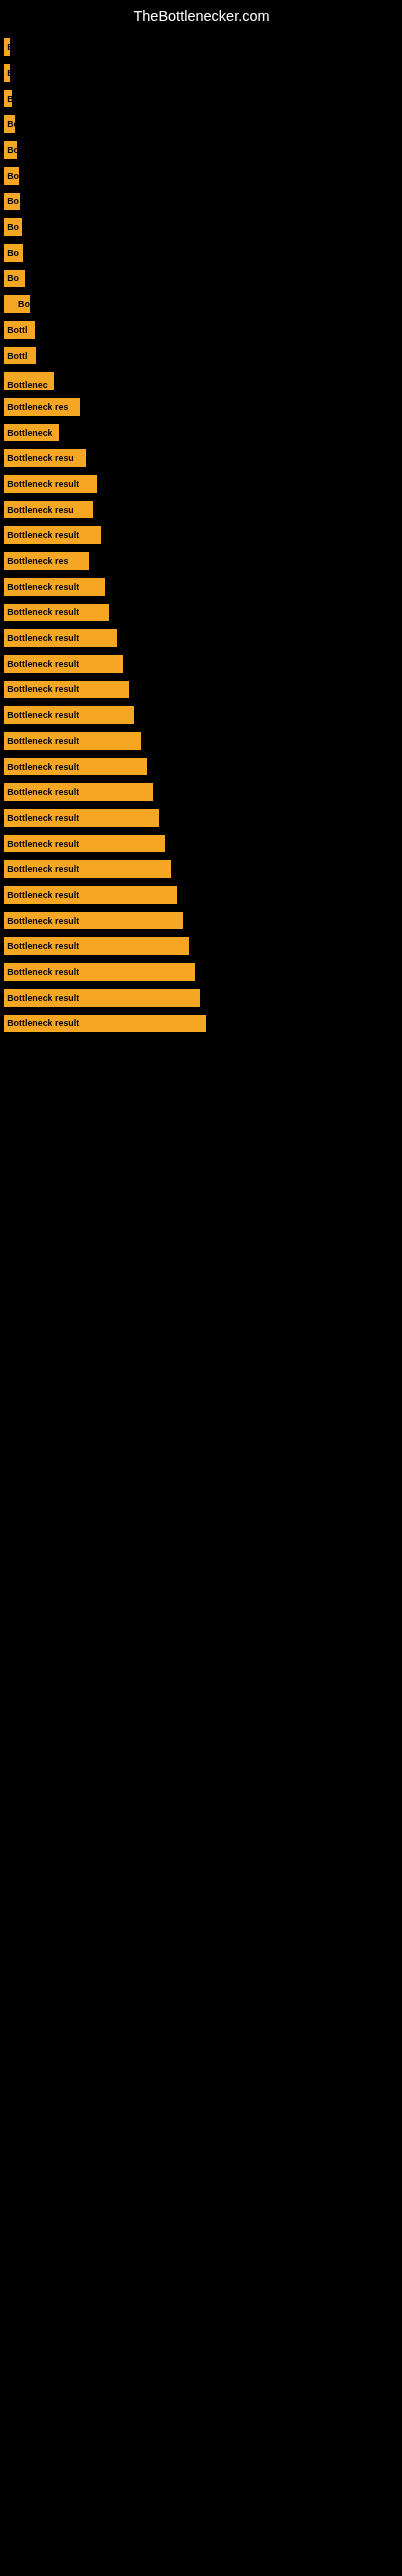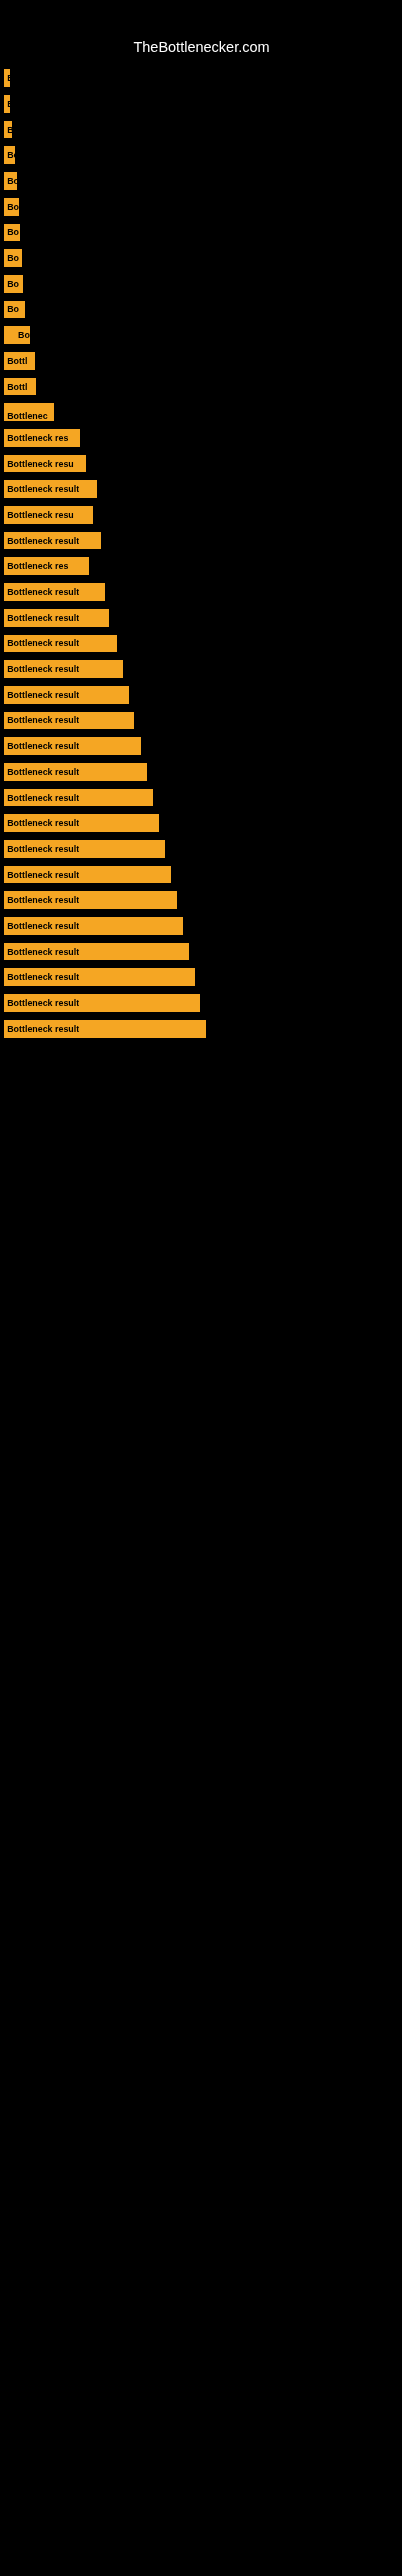--- a/index.html
+++ b/index.html
@@ -15,21 +15,20 @@
       font-family: Arial, sans-serif;
       position: relative;
     }
 
     .site-title {
       color: #fff;
       font-size: 14.5px;
       text-align: center;
       padding: 8px 0 4px 0;
       font-weight: normal;
-      margin-top: 31px;
     }
 
     .bars-container {
       padding: 8px 8px 8px 4px;
       display: flex;
       flex-direction: column;
       gap: 0px;
     }
 
     .bar-row {
@@ -131,20 +130,25 @@
       <div class="bar" style="width: 50px; align-items: flex-end;">
         <span class="bar-label">Bottlenec</span>
       </div>
     </div>
     <div class="bar-row">
       <div class="bar" style="width: 76px;">
         <span class="bar-label">Bottleneck res</span>
       </div>
     </div>
     <div class="bar-row">
+      <div class="bar" style="width: 55px;">
+        <span class="bar-label">Bottleneck</span>
+      </div>
+    </div>
+    <div class="bar-row">
       <div class="bar" style="width: 82px;">
         <span class="bar-label">Bottleneck resu</span>
       </div>
     </div>
     <div class="bar-row">
       <div class="bar" style="width: 93px;">
         <span class="bar-label">Bottleneck result</span>
       </div>
     </div>
     <div class="bar-row">

